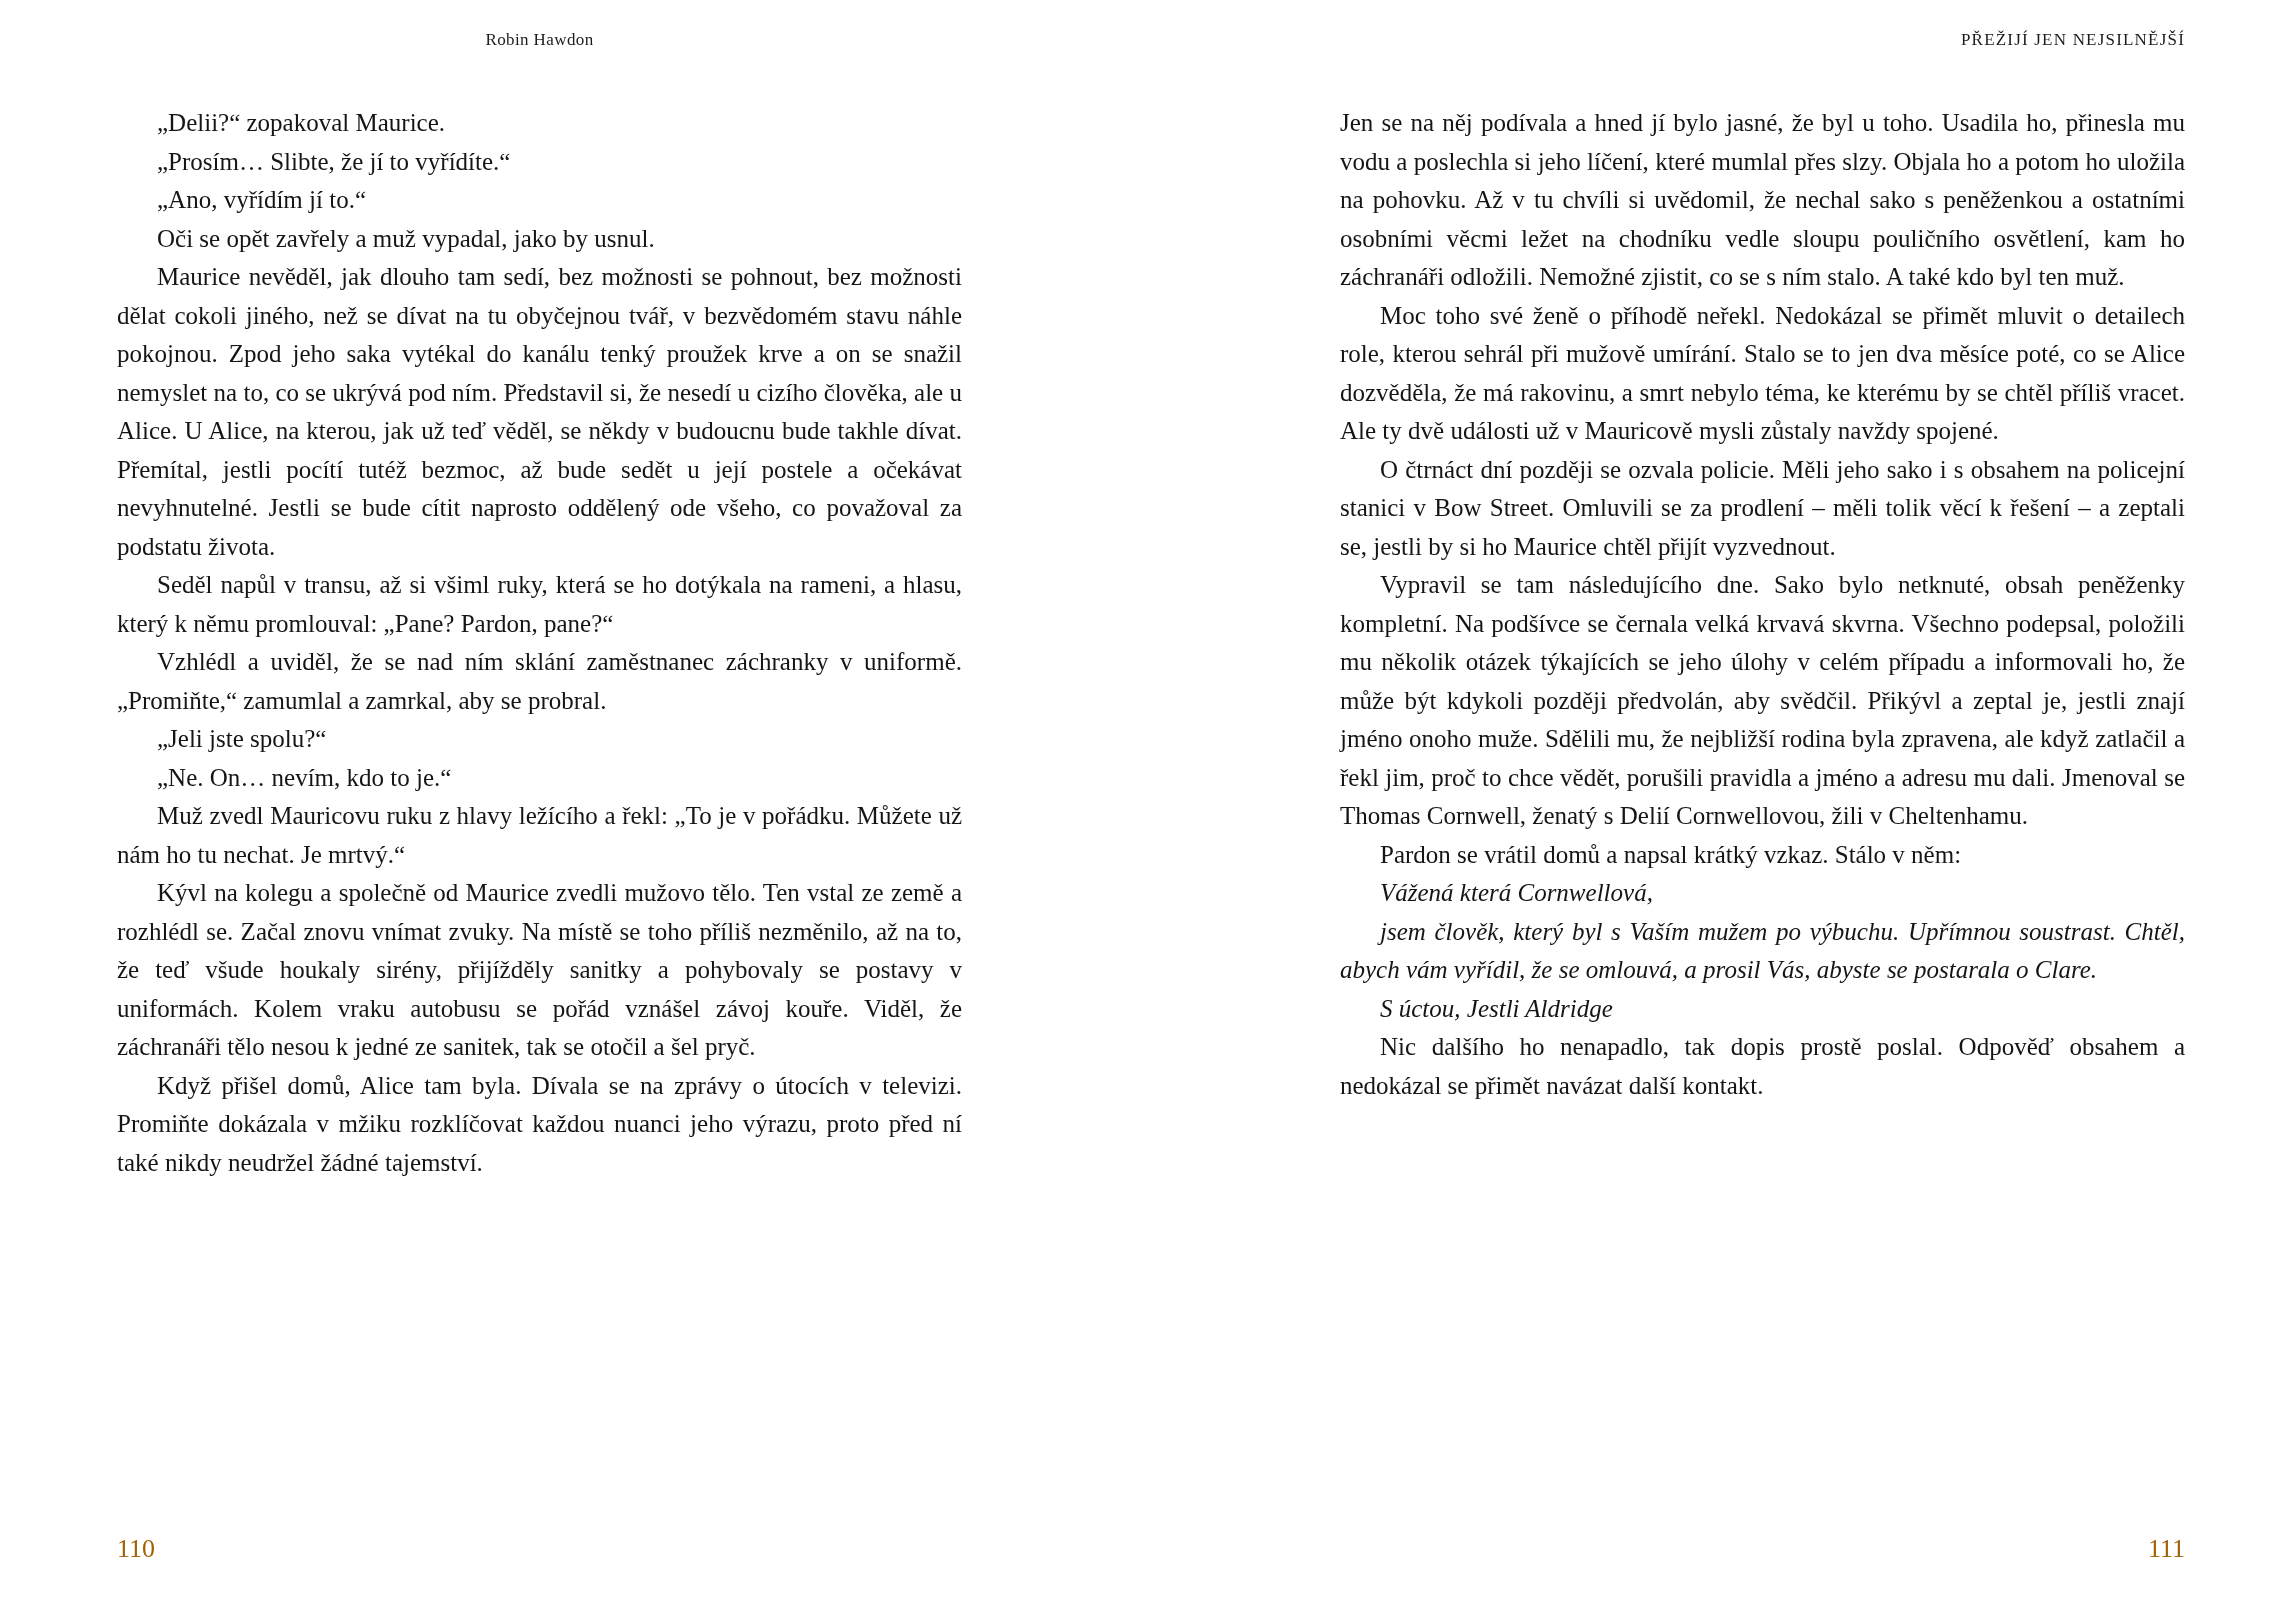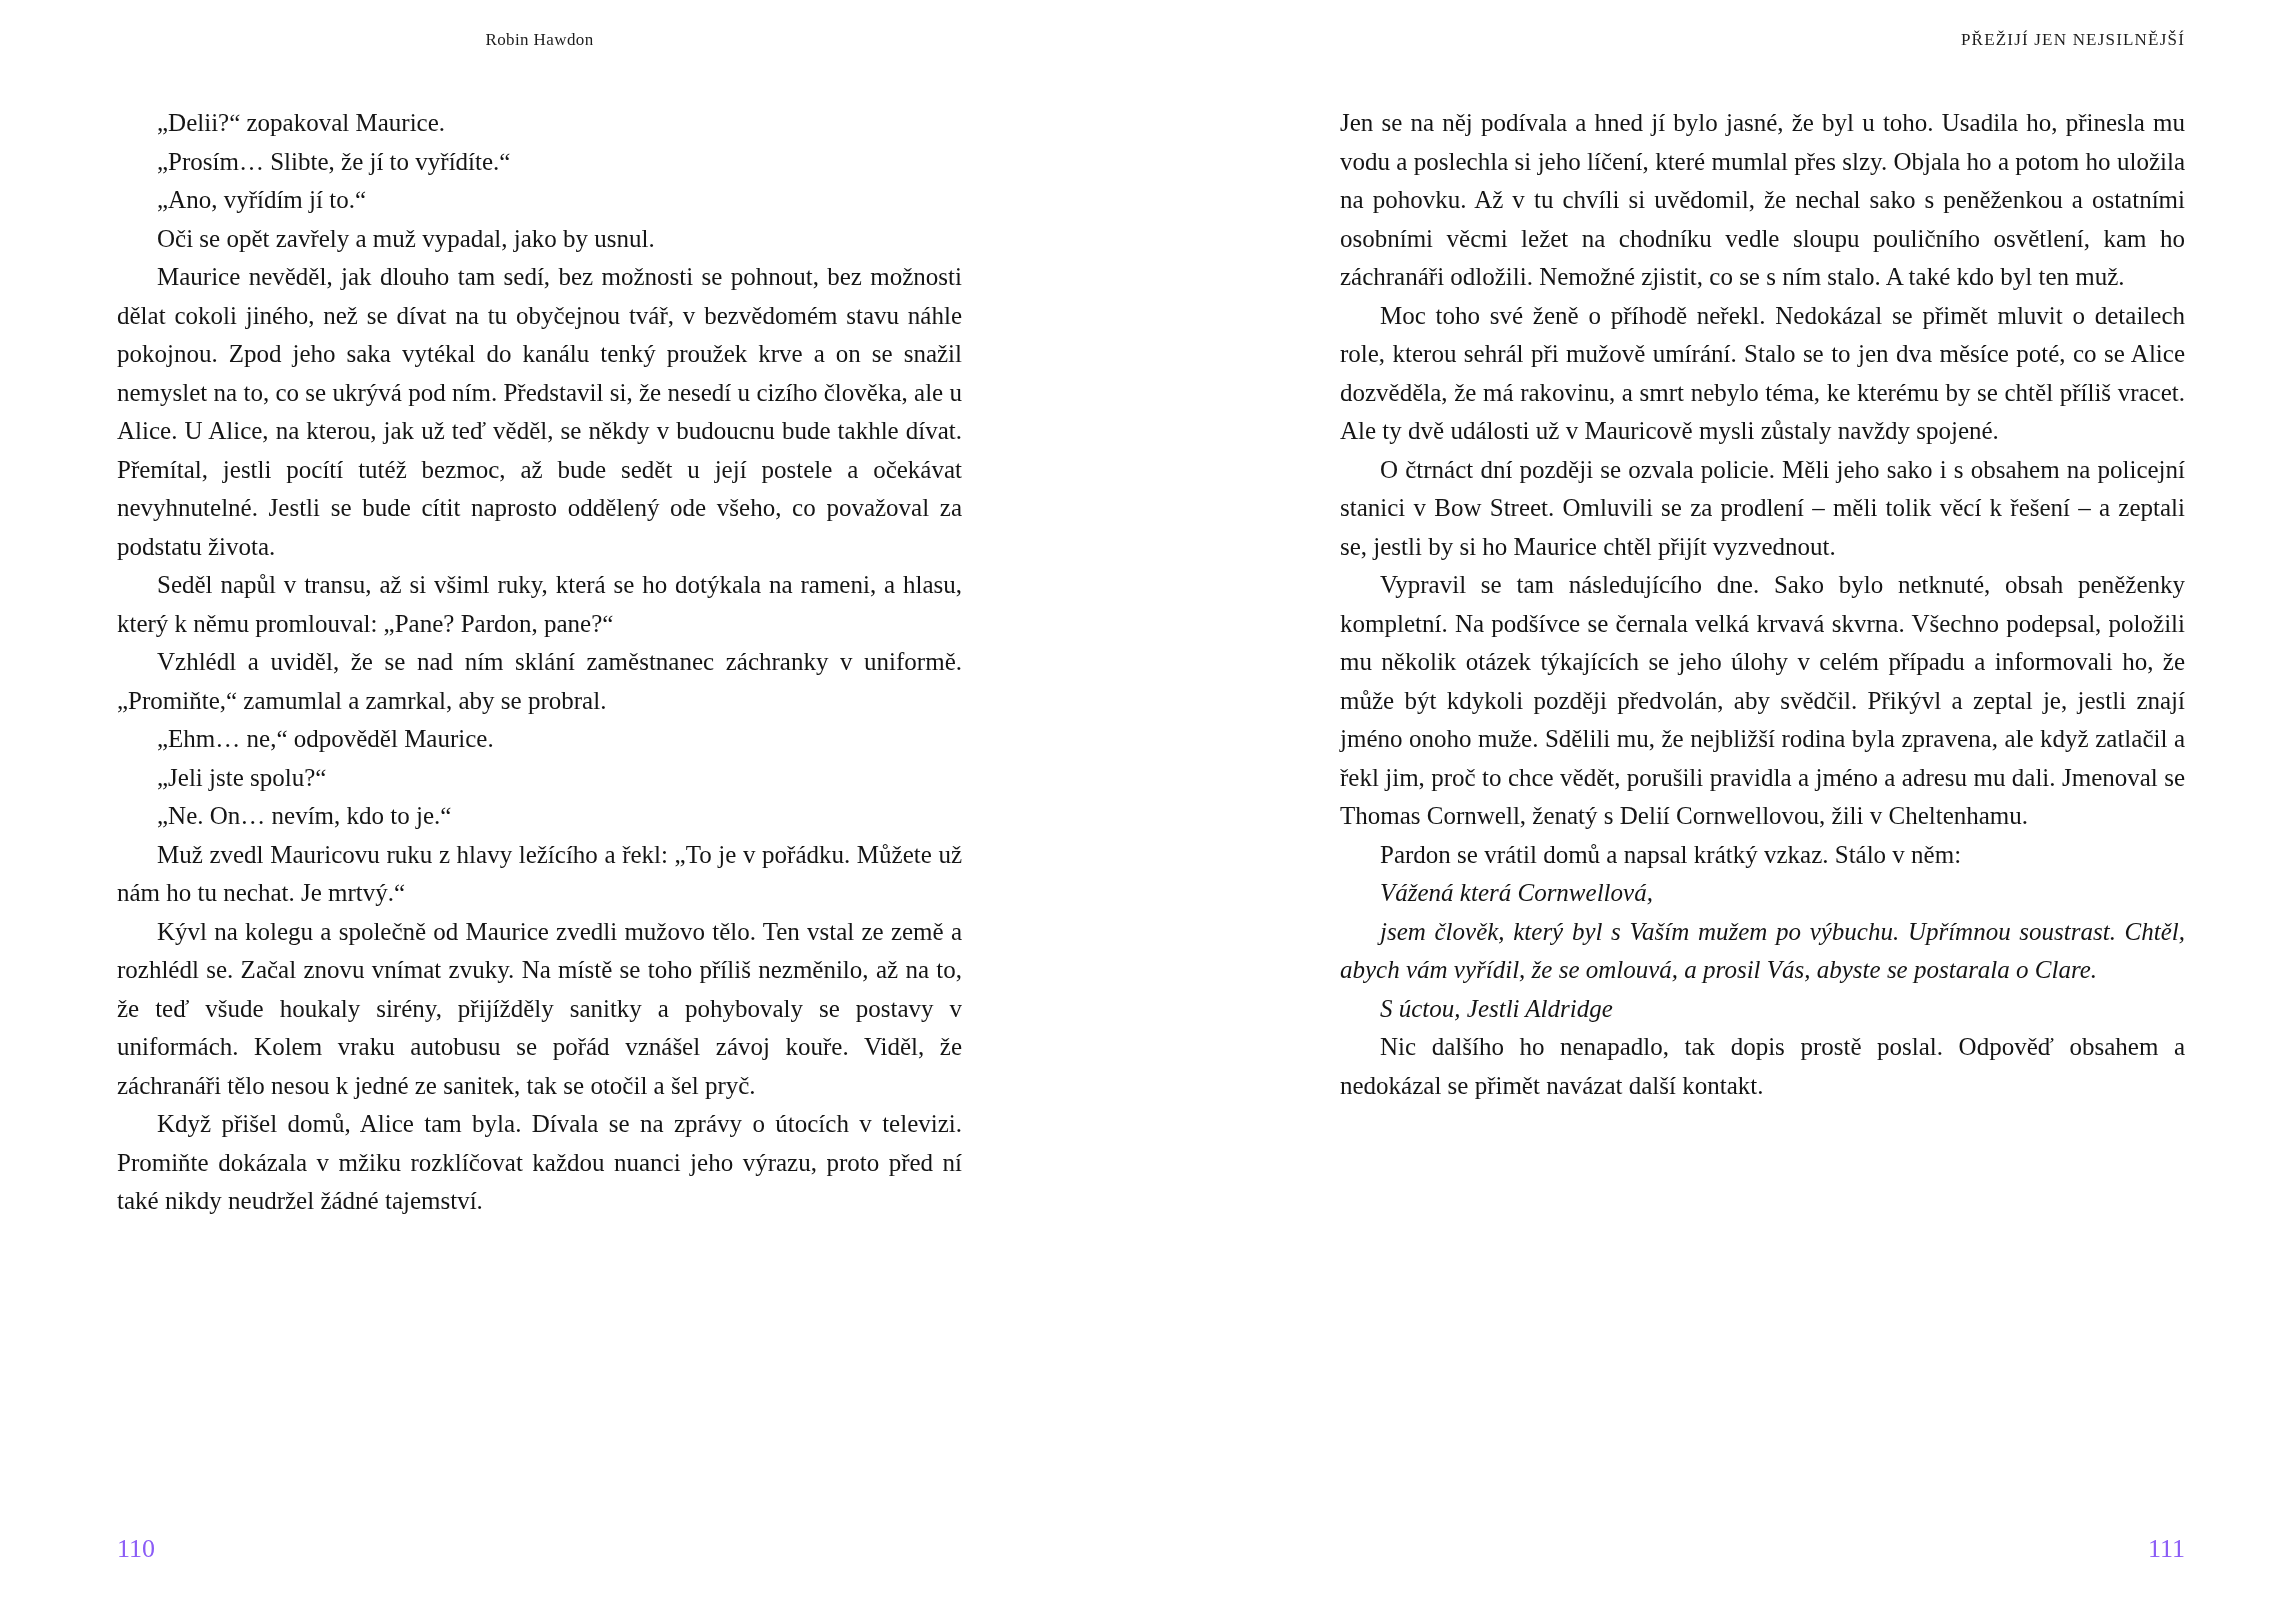--- a/index.html
+++ b/index.html
@@ -49,21 +49,21 @@
   .tb-left  { left: 117px; }
   .tb-right { left: 1340px; }
   .para { margin: 0; padding: 0; }
   .indent   { text-indent: 40px; }
   .noindent { text-indent: 0; }
   .italic   { font-style: italic; }
   .page-number {
     position: absolute;
     top: 1534px;
     font-size: 26px;
-    color: #8b5cf6;
+    color: #a16207;
   }
   .pn-left  { left: 117px; }
   .pn-right { left: 1340px; width: 845px; text-align: right; }
 </style>
 </head>
 <body>
 
 <div class="spread">
 
   <div class="running-head head-left">Robin Hawdon</div>
@@ -71,21 +71,20 @@
   <div class="running-head head-right">PŘEŽIJÍ JEN NEJSILNĚJŠÍ</div>
 
   <div class="text-block tb-left">
       <p class="para indent">„Delii?“ zopakoval Maurice.</p>
       <p class="para indent">„Prosím… Slibte, že jí to vyřídíte.“</p>
       <p class="para indent">„Ano, vyřídím jí to.“</p>
       <p class="para indent">Oči se opět zavřely a muž vypadal, jako by usnul.</p>
       <p class="para indent">Maurice nevěděl, jak dlouho tam sedí, bez možnosti se pohnout, bez možnosti dělat cokoli jiného, než se dívat na tu obyčejnou tvář, v bezvědomém stavu náhle pokojnou. Zpod jeho saka vytékal do kanálu tenký proužek krve a on se snažil nemyslet na to, co se ukrývá pod ním. Představil si, že nesedí u cizího člověka, ale u Alice. U Alice, na kterou, jak už teď věděl, se někdy v budoucnu bude takhle dívat. Přemítal, jestli pocítí tutéž bezmoc, až bude sedět u její postele a očekávat nevyhnutelné. Jestli se bude cítit naprosto oddělený ode všeho, co považoval za podstatu života.</p>
       <p class="para indent">Seděl napůl v transu, až si všiml ruky, která se ho dotýkala na rameni, a hlasu, který k němu promlouval: „Pane? Pardon, pane?“</p>
       <p class="para indent">Vzhlédl a uviděl, že se nad ním sklání zaměstnanec záchranky v uniformě. „Promiňte,“ zamumlal a zamrkal, aby se probral.</p>
-      <p class="para indent">„Ehm… ne,“ odpověděl Maurice.</p>
       <p class="para indent">„Jeli jste spolu?“</p>
       <p class="para indent">„Ne. On… nevím, kdo to je.“</p>
       <p class="para indent">Muž zvedl Mauricovu ruku z hlavy ležícího a řekl: „To je v pořádku. Můžete už nám ho tu nechat. Je mrtvý.“</p>
       <p class="para indent">Kývl na kolegu a společně od Maurice zvedli mužovo tělo. Ten vstal ze země a rozhlédl se. Začal znovu vnímat zvuky. Na místě se toho příliš nezměnilo, až na to, že teď všude houkaly sirény, přijížděly sanitky a pohybovaly se postavy v uniformách. Kolem vraku autobusu se pořád vznášel závoj kouře. Viděl, že záchranáři tělo nesou k jedné ze sanitek, tak se otočil a šel pryč.</p>
       <p class="para indent">Když přišel domů, Alice tam byla. Dívala se na zprávy o útocích v televizi. Promiňte dokázala v mžiku rozklíčovat každou nuanci jeho výrazu, proto před ní také nikdy neudržel žádné tajemství.</p>
     </div>
 
   <div class="text-block tb-right">
       <p class="para noindent">Jen se na něj podívala a hned jí bylo jasné, že byl u toho. Usadila ho, přinesla mu vodu a poslechla si jeho líčení, které mumlal přes slzy. Objala ho a potom ho uložila na pohovku. Až v tu chvíli si uvědomil, že nechal sako s peněženkou a ostatními osobními věcmi ležet na chodníku vedle sloupu pouličního osvětlení, kam ho záchranáři odložili. Nemožné zjistit, co se s ním stalo. A také kdo byl ten muž.</p>
       <p class="para indent">Moc toho své ženě o příhodě neřekl. Nedokázal se přimět mluvit o detailech role, kterou sehrál při mužově umírání. Stalo se to jen dva měsíce poté, co se Alice dozvěděla, že má rakovinu, a smrt nebylo téma, ke kterému by se chtěl příliš vracet. Ale ty dvě události už v Mauricově mysli zůstaly navždy spojené.</p>

